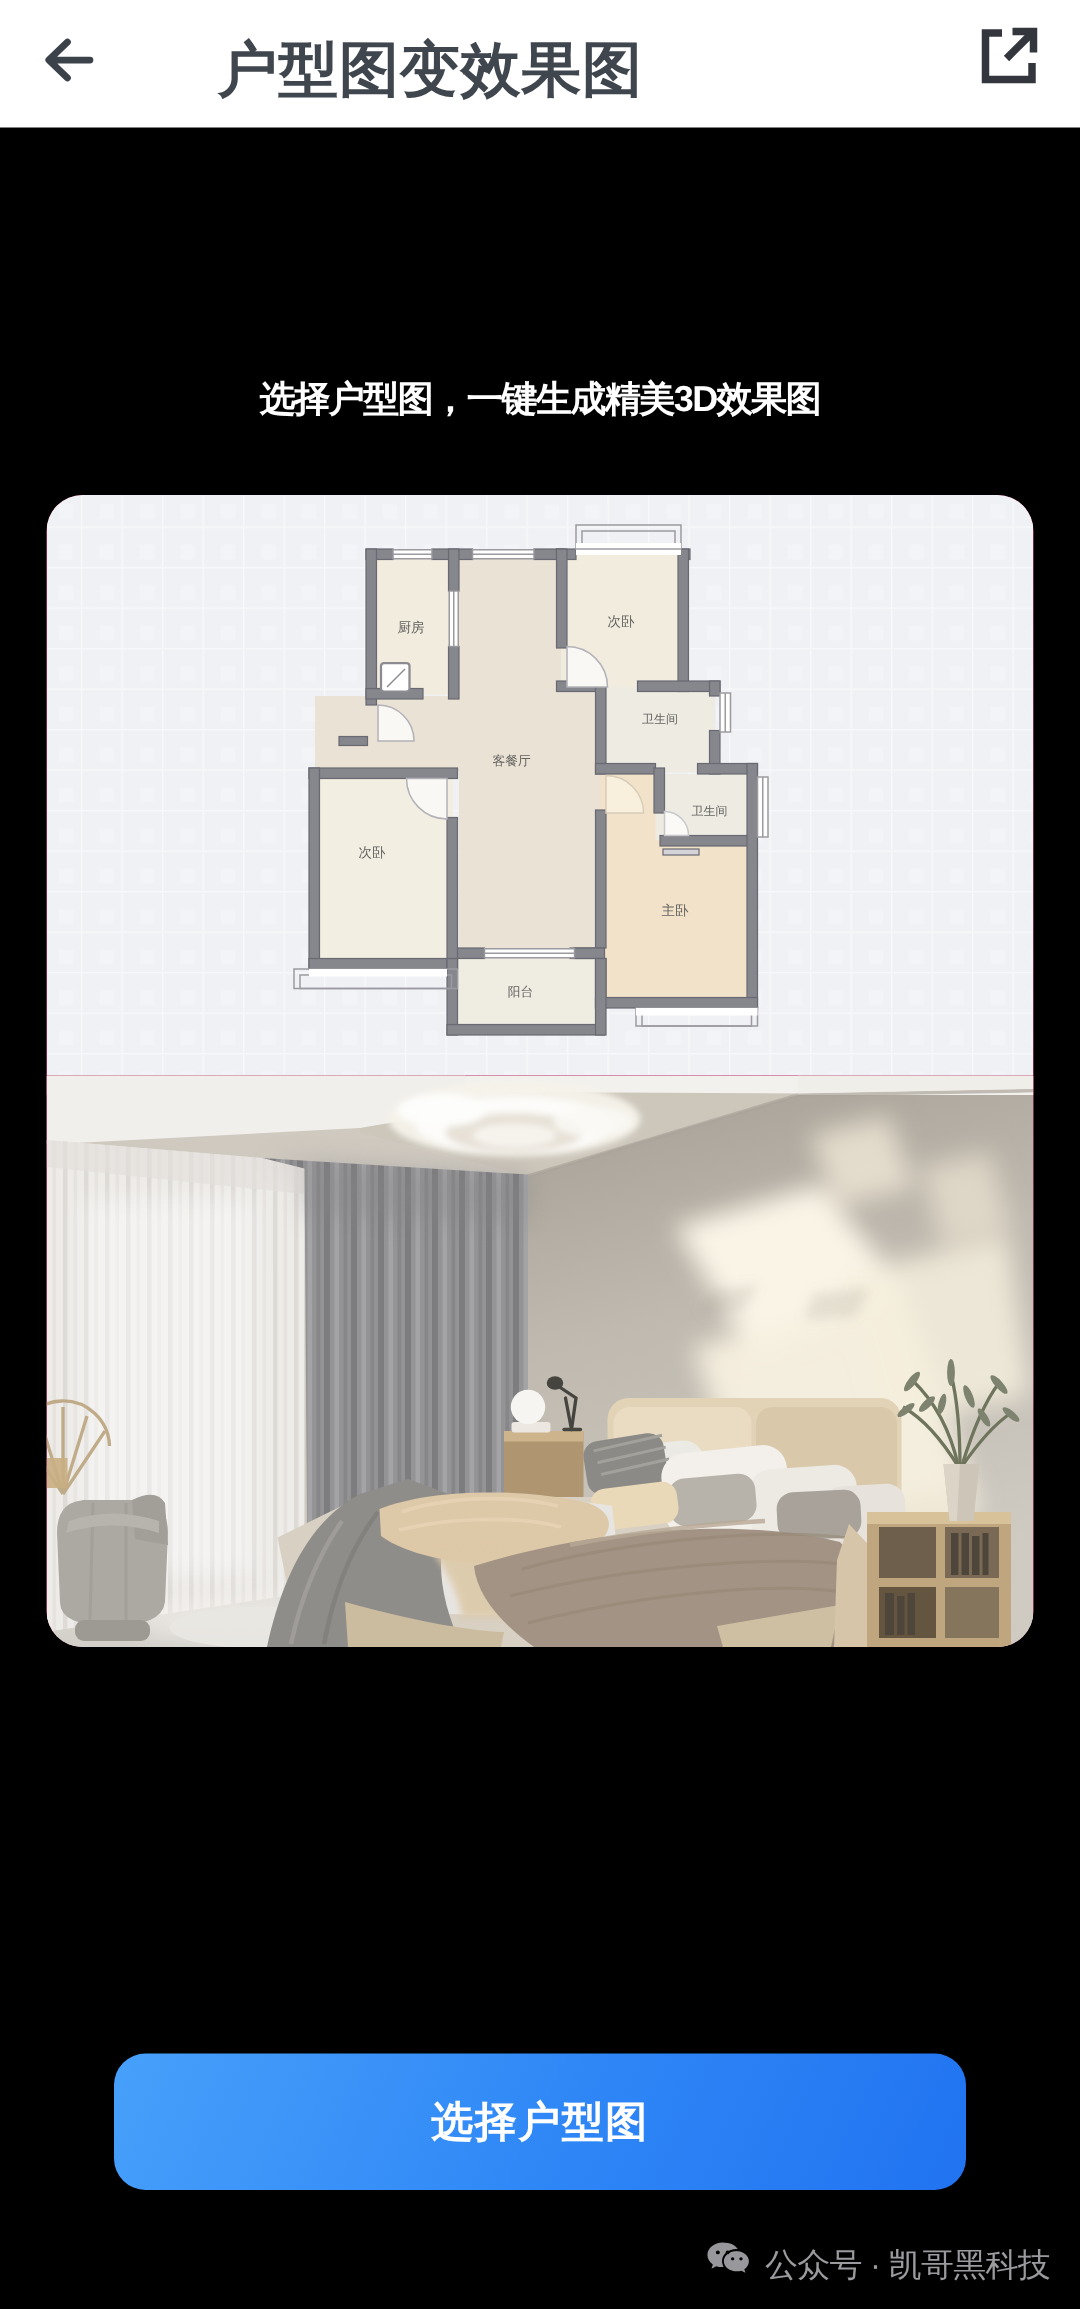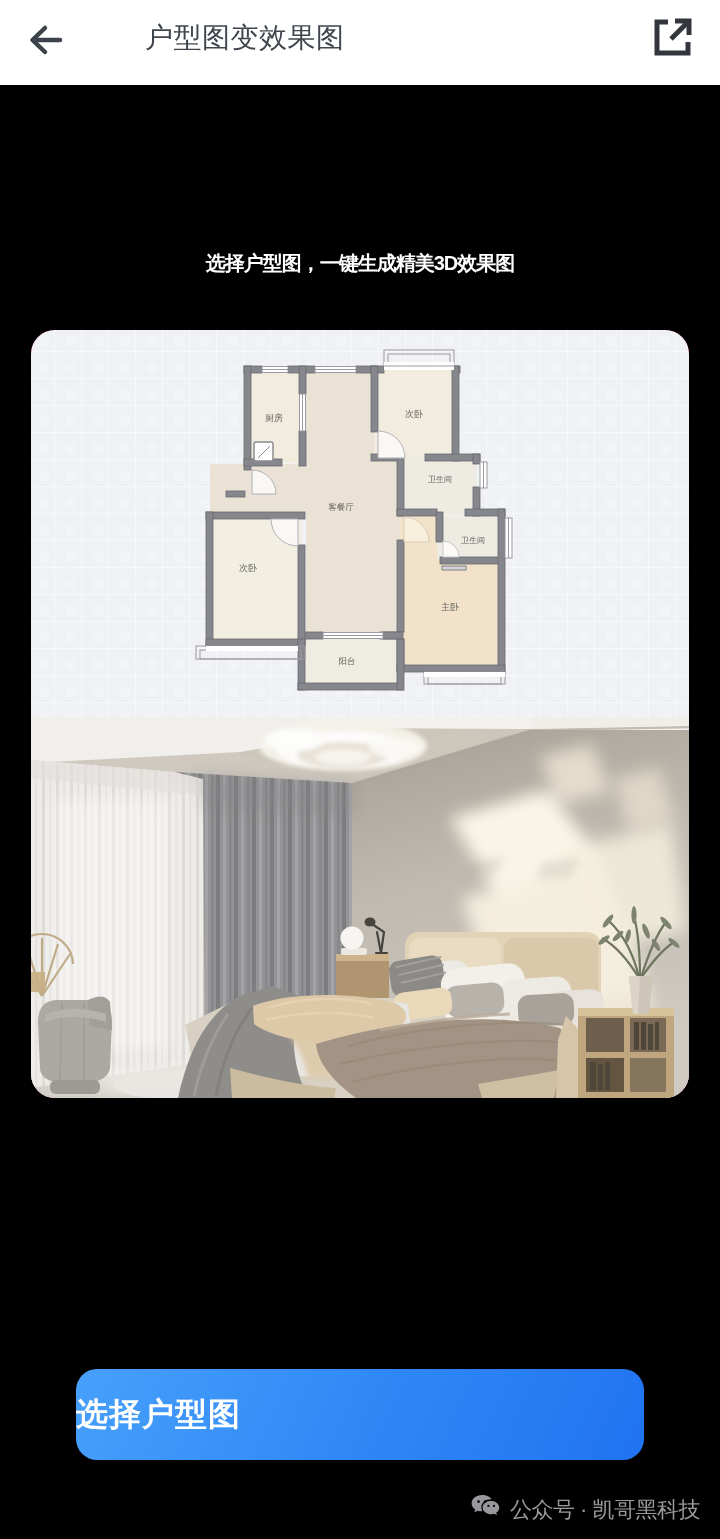--- a/index.html
+++ b/index.html
@@ -1,21 +1,21 @@
 <!DOCTYPE html>
 <html><head>
 <meta charset="utf-8">
 <style>
   html,body{margin:0;padding:0;}
   body{width:720px;height:1539px;background:#000;font-family:"Liberation Sans",sans-serif;position:relative;overflow:hidden;}
   .topbar{position:absolute;left:0;top:0;width:720px;height:85px;background:#fff;}
-  .title{position:absolute;left:145px;top:19px;font-size:28px;color:#40464e;letter-spacing:0.5px;}
-  .headline{position:absolute;left:0;top:250px;width:720px;text-align:center;color:#fff;font-size:20px;font-weight:bold;letter-spacing:-1px;}
+  .title{position:absolute;left:145px;top:19px;font-size:40px;color:#40464e;letter-spacing:0.5px;font-weight:bold;}
+  .headline{position:absolute;left:0;top:250px;width:720px;text-align:center;color:#fff;font-size:24px;font-weight:bold;letter-spacing:-1px;}
   .card{position:absolute;left:31px;top:330px;width:658px;height:768px;border-radius:24px;overflow:hidden;background:#be185d;}
-  .btn{position:absolute;left:76px;top:1369px;width:568px;height:91px;border-radius:21px;background:linear-gradient(115deg,#47a0fa 0%,#2e86f6 55%,#2173f0 100%);color:#fff;font-size:32px;font-weight:bold;line-height:91px;letter-spacing:1px;}
+  .btn{position:absolute;left:76px;top:1369px;width:568px;height:91px;border-radius:21px;background:linear-gradient(115deg,#47a0fa 0%,#2e86f6 55%,#2173f0 100%);color:#fff;font-size:28px;font-weight:bold;text-align:center;line-height:91px;letter-spacing:1px;}
   .footer{position:absolute;left:0px;top:1494px;width:700px;text-align:right;color:#9b9b9f;font-size:22px;letter-spacing:-0.5px;}
   .footer span{vertical-align:middle;}
 </style>
 </head>
 <body>
 
 <div class="topbar">
 
   <svg style="position:absolute;left:24px;top:18px" width="44" height="44" viewBox="0 0 44 44">
     <path d="M36 22 H10 M21 10 L8.5 22 L21 34" fill="none" stroke="#3c424a" stroke-width="4.5" stroke-linecap="round" stroke-linejoin="round"></path>

